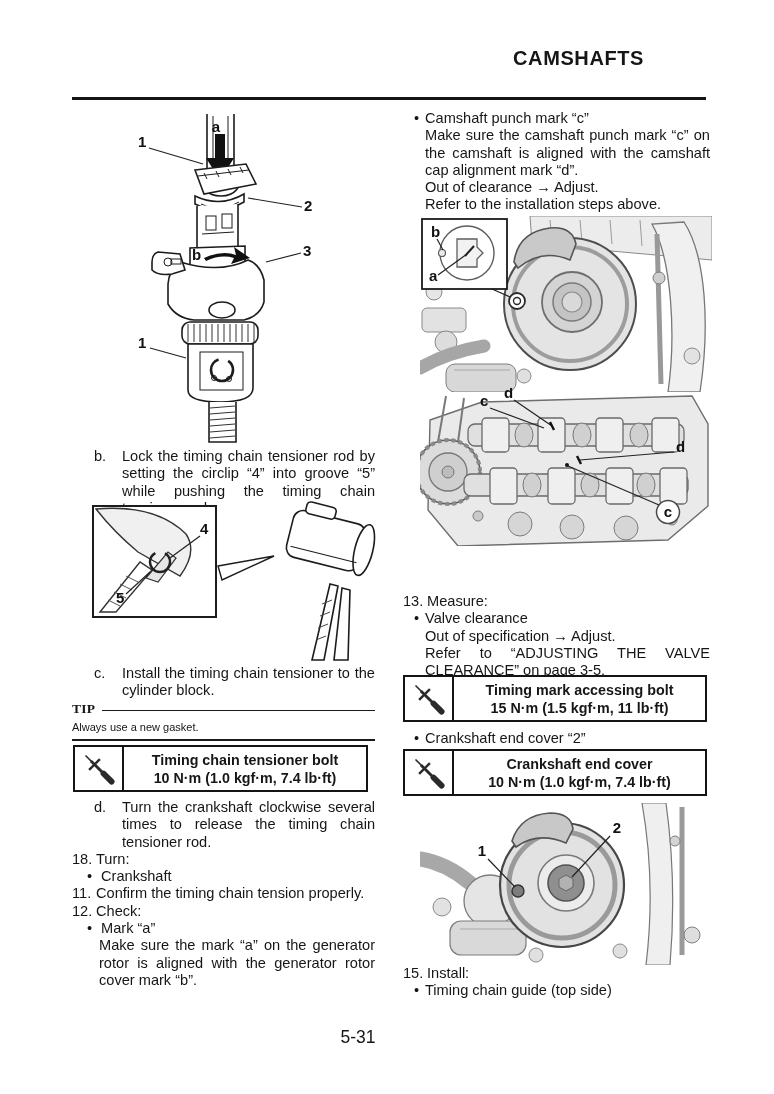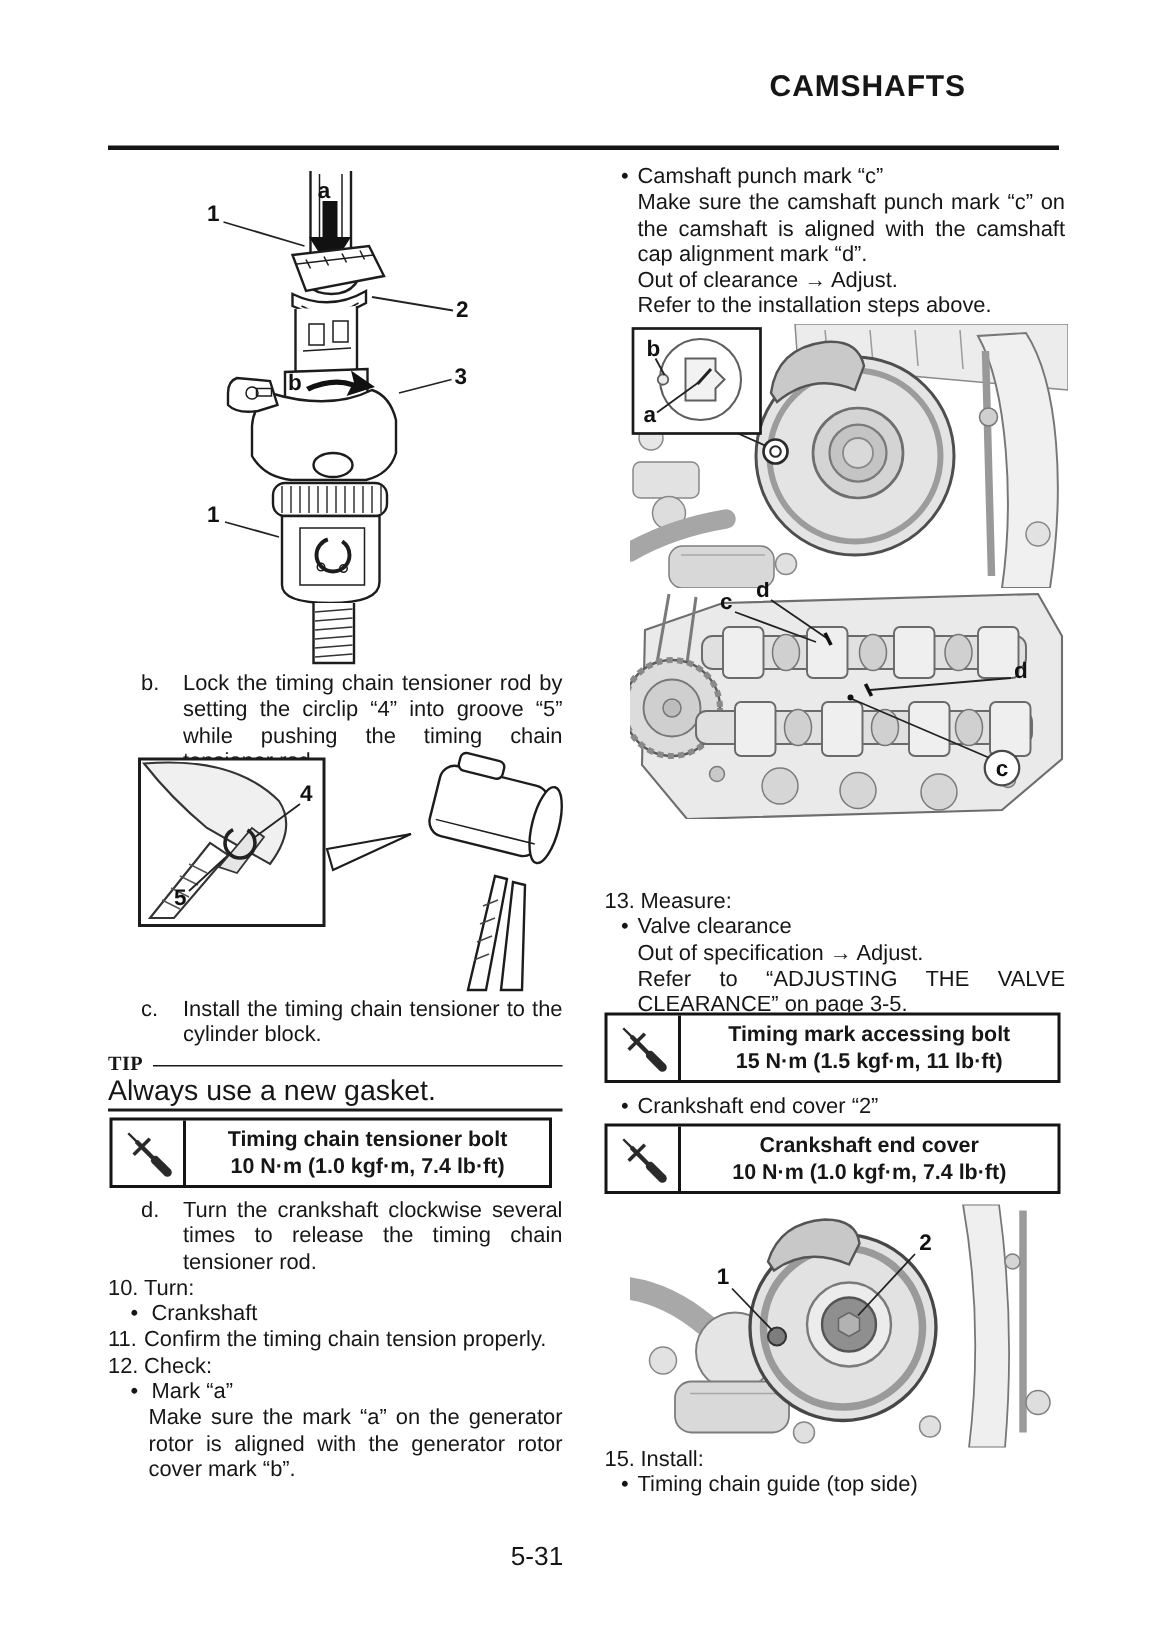--- a/index.html
+++ b/index.html
@@ -27,21 +27,21 @@
   .sub-r { position:relative; padding-left:22px; }
   .bullet-dot { position:absolute; top:0; }
   .sub .bullet-dot { left:15px; }
   .sub-r .bullet-dot { left:11px; }
   .detail { padding-left:27px; }
 
   .tip-block { position:absolute; left:72px; top:701px; width:303px; }
   .tip-head { display:flex; align-items:center; height:16px;font-family:Liberation Serif, serif; }
   .tip-label { font-size:13.5px; font-weight:bold; letter-spacing:0.3px; }
   .tip-rule { flex:1; height:1.6px; background:#1a1a1a; margin-left:7px; margin-top:3px; }
-  .tip-text { font-size:19px; line-height:17px; margin-top:2px; }
+  .tip-text { font-size:11px; line-height:17px; margin-top:2px; }
   .tip-bottom-rule { height:1.6px; background:#1a1a1a; margin-top:3px; }
 
   .torque-box {
     position:absolute; display:flex; border:2.5px solid #141414; background:#fff;
     box-sizing:border-box;
   }
   .torque-icon-cell {
     width:47px; border-right:2px solid #141414; display:flex;
     align-items:center; justify-content:center; flex:0 0 auto;
   }
@@ -213,21 +213,21 @@
       <div>10 N·m (1.0 kgf·m, 7.4 lb·ft)</div>
     </div>
   </div>
 
   <div class="flow body-text" style="left:72px;top:799px;width:303px;">
     <div class="num-item just" style="padding-left:50px;position:relative;">
       <span class="num" style="left:22px;">d.</span>
       <span>Turn the crankshaft clockwise several times to release the timing chain tensioner rod.</span>
     </div>
     <div class="num-item">
-      <span class="num">10.</span>
+      <span class="num">18.</span>
       <span>Turn:</span>
       <div class="sub" style="margin-left:-24px;">
         <span class="bullet-dot">•</span>
         <span>Crankshaft</span>
       </div>
     </div>
     <div class="num-item">
       <span class="num">11.</span>
       <span>Confirm the timing chain tension properly.</span>
     </div>

